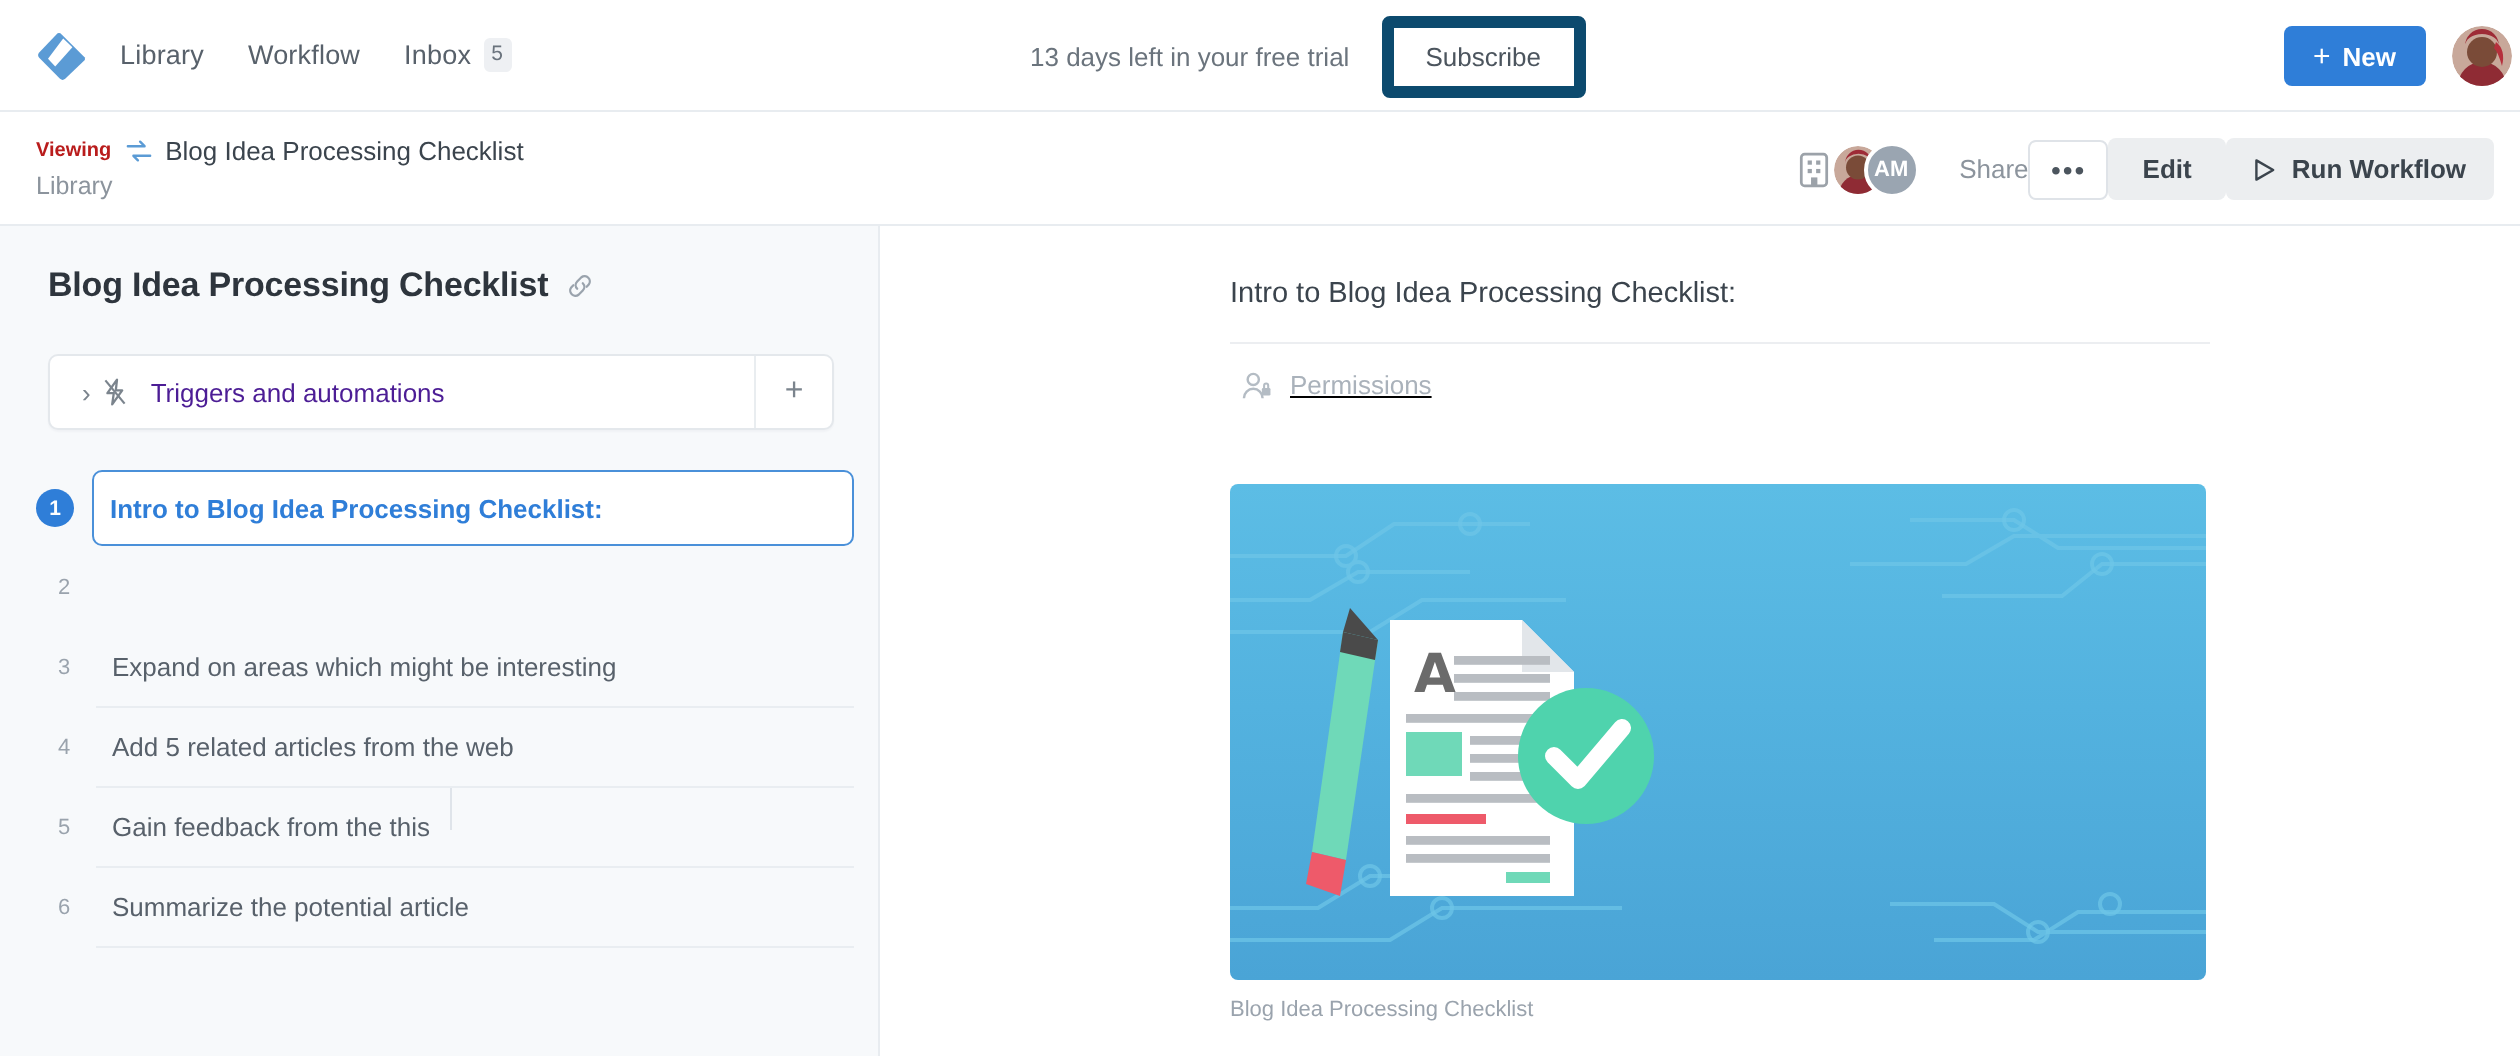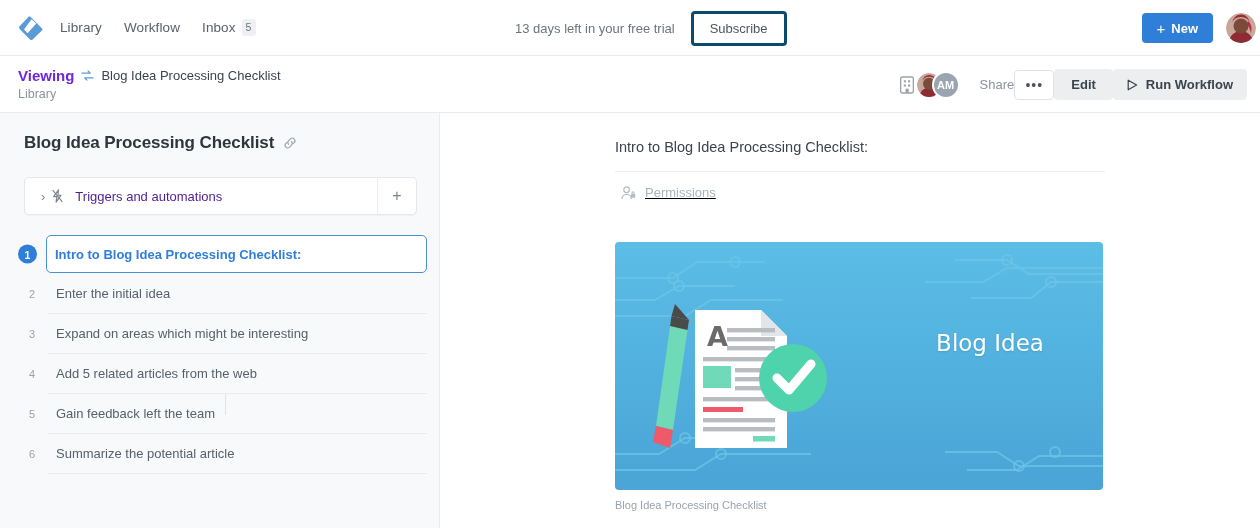--- a/index.html
+++ b/index.html
@@ -33,21 +33,21 @@
     font-size: 10.5px; line-height: 1;
     padding: 3px 4px 3px 4px; border-radius: 3px;
   }
 
   .trial-wrap {
     position: absolute; left: 483px; top: 0; height: 56px;
     display: flex; align-items: center; gap: 16px; margin-left: 32px;
   }
   .trial-text { font-size: 13px; color: #6b747d; white-space: nowrap; }
   .subscribe-btn {
-    border: 3px solid #0c4a6e; background: #fff; border-radius: 4px;
+    border: 6px solid #0c4a6e; background: #fff; border-radius: 4px;
     font-size: 13px; color: #4c555e; padding: 7px 16px; cursor: pointer;
     font-family: "Liberation Sans", sans-serif;
   }
 
   .top-right {
     position: absolute; right: 0px; top: 0; height: 56px;
     display: flex; align-items: center; gap: 13px; padding-right: 4px;
   }
   .search-box {
     width: 132px; height: 30px;
@@ -70,21 +70,21 @@
 
   
   .subbar {
     height: 57px; width: 100%;
     background: #ffffff; border-bottom: 1px solid #e8ecf0;
     display: flex; align-items: center; position: relative;
     padding: 0 0 0 18px;
   }
   .breadcrumb { display: flex; flex-direction: column; gap: 3px; }
   .bc-row1 { display: flex; align-items: center; gap: 7px; }
-  .bc-viewing { font-size: 15px; font-weight: bold; color: #6d28d9; }
+  .bc-viewing { font-size: 10px; font-weight: bold; color: #b91c1c; }
   .bc-title { font-size: 13px; color: #3b444d; }
   .bc-sub { font-size: 12.5px; color: #8c949d; }
 
   .subbar-right {
     position: absolute; right: 17px; top: 0; height: 57px;
     display: flex; align-items: center; padding-right: 20px;
   }
   .org-icon { width: 16px; height: 18px; opacity: .75; }
   .avatar-stack { display: flex; align-items: center; }
   .av-sm {
@@ -338,43 +338,40 @@
 
       <div class="task-item active">
         <div class="badge-active">1</div>
         <div class="task-body">
           <span class="task-text">Intro to Blog Idea Processing Checklist:</span>
         </div>
       </div>
 
       <div class="task-item">
         <span class="task-num">2</span>
-        <div class="task-body">
-          <span class="task-text">Enter the initial idea</span>
-        </div>
       </div>
 
       <div class="task-item">
         <span class="task-num">3</span>
         <div class="task-body">
           <span class="task-text">Expand on areas which might be interesting</span>
         </div>
       </div>
 
       <div class="task-item">
         <span class="task-num">4</span>
         <div class="task-body">
           <span class="task-text">Add 5 related articles from the web</span>
         </div>
       </div>
 
       <div class="task-item">
         <span class="task-num">5</span>
         <div class="task-body">
-          <span class="task-text">Gain feedback left the team</span>
+          <span class="task-text">Gain feedback from the this</span>
         </div>
       </div>
 
       <div class="task-item">
         <span class="task-num">6</span>
         <div class="task-body">
           <span class="task-text">Summarize the potential article</span>
         </div>
       </div>
 
@@ -456,21 +453,20 @@
               <rect x="138" y="194" width="22" height="5.5" fill="#6fd9b8"></rect>
             </g>
 
             <g>
               <circle cx="178" cy="136" r="34" fill="#4fd3ad"></circle>
               <path d="M162 136 L174 148 L196 122" fill="none" stroke="#ffffff" stroke-width="9" stroke-linecap="round" stroke-linejoin="round"></path>
             </g>
           </svg>
 
           <div class="banner-title">
-            <div>Blog Idea</div>
           </div>
         </div>
         <div class="caption">Blog Idea Processing Checklist</div>
       </div>
 
     </div>
   </div>
 </div>
 
 </body></html>

